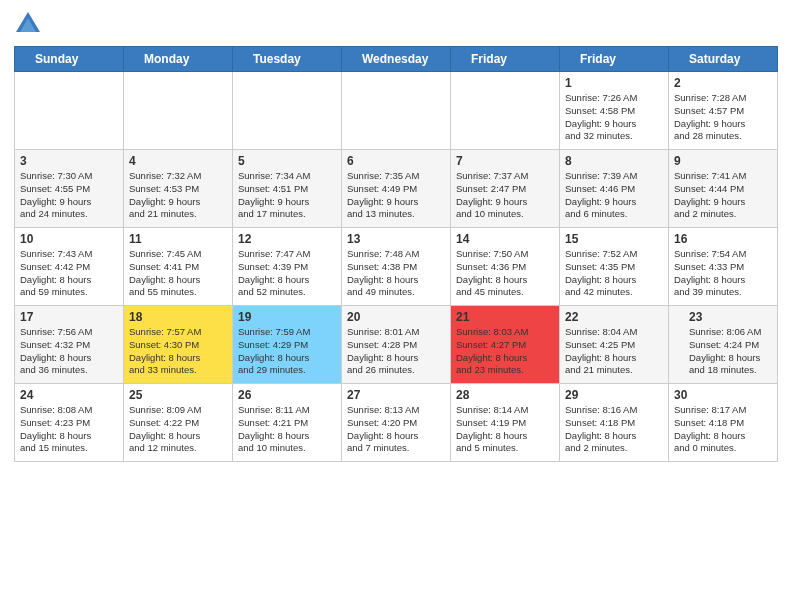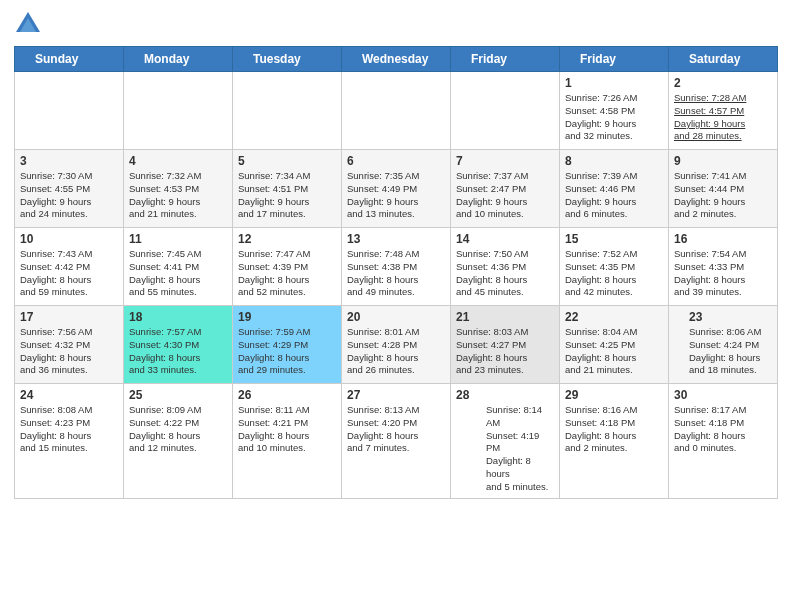--- a/index.html
+++ b/index.html
@@ -131,21 +131,21 @@
           <td class="empty-cell"></td>
           <td>
             <div class="day-number">1</div>
             <div class="day-info" style="white-space: pre-line;">Sunrise: 7:26 AM
 Sunset: 4:58 PM
 Daylight: 9 hours
 and 32 minutes.</div>
           </td>
           <td>
             <div class="day-number">2</div>
-            <div class="day-info" style="white-space: pre-line; text-decoration: underline;">Sunrise: 7:28 AM
+            <div class="day-info" style="white-space: pre-line;">Sunrise: 7:28 AM
 Sunset: 4:57 PM
 Daylight: 9 hours
 and 28 minutes.</div>
           </td>
         </tr>
         <tr>
           <td style="background: rgb(245, 245, 245);">
             <div class="day-number">3</div>
             <div class="day-info" style="white-space: pre-line;">Sunrise: 7:30 AM
 Sunset: 4:55 PM
@@ -247,42 +247,42 @@
           </td>
         </tr>
         <tr>
           <td style="background: rgb(245, 245, 245); margin-left: 42px;">
             <div class="day-number">17</div>
             <div class="day-info" style="white-space: pre-line;">Sunrise: 7:56 AM
 Sunset: 4:32 PM
 Daylight: 8 hours
 and 36 minutes.</div>
           </td>
-          <td style="background: #5eead4;">
+          <td style="background: #fde047;">
             <div class="day-number">18</div>
             <div class="day-info" style="white-space: pre-line;">Sunrise: 7:57 AM
 Sunset: 4:30 PM
 Daylight: 8 hours
 and 33 minutes.</div>
           </td>
           <td style="background: #7dd3fc;">
             <div class="day-number">19</div>
             <div class="day-info" style="white-space: pre-line;">Sunrise: 7:59 AM
 Sunset: 4:29 PM
 Daylight: 8 hours
 and 29 minutes.</div>
           </td>
           <td style="background: rgb(245, 245, 245);">
             <div class="day-number">20</div>
             <div class="day-info" style="white-space: pre-line;">Sunrise: 8:01 AM
 Sunset: 4:28 PM
 Daylight: 8 hours
 and 26 minutes.</div>
           </td>
-          <td style="background: #e5e5e5;">
+          <td style="background: #ef4444;">
             <div class="day-number">21</div>
             <div class="day-info" style="white-space: pre-line;">Sunrise: 8:03 AM
 Sunset: 4:27 PM
 Daylight: 8 hours
 and 23 minutes.</div>
           </td>
           <td style="background: rgb(245, 245, 245);">
             <div class="day-number">22</div>
             <div class="day-info" style="white-space: pre-line;">Sunrise: 8:04 AM
 Sunset: 4:25 PM
@@ -321,21 +321,21 @@
           </td>
           <td>
             <div class="day-number">27</div>
             <div class="day-info" style="white-space: pre-line;">Sunrise: 8:13 AM
 Sunset: 4:20 PM
 Daylight: 8 hours
 and 7 minutes.</div>
           </td>
           <td>
             <div class="day-number">28</div>
-            <div class="day-info" style="white-space: pre-line; margin-left: 30px;">Sunrise: 8:14 AM
+            <div class="day-info" style="white-space: pre-line;">Sunrise: 8:14 AM
 Sunset: 4:19 PM
 Daylight: 8 hours
 and 5 minutes.</div>
           </td>
           <td>
             <div class="day-number">29</div>
             <div class="day-info" style="white-space: pre-line;">Sunrise: 8:16 AM
 Sunset: 4:18 PM
 Daylight: 8 hours
 and 2 minutes.</div>

